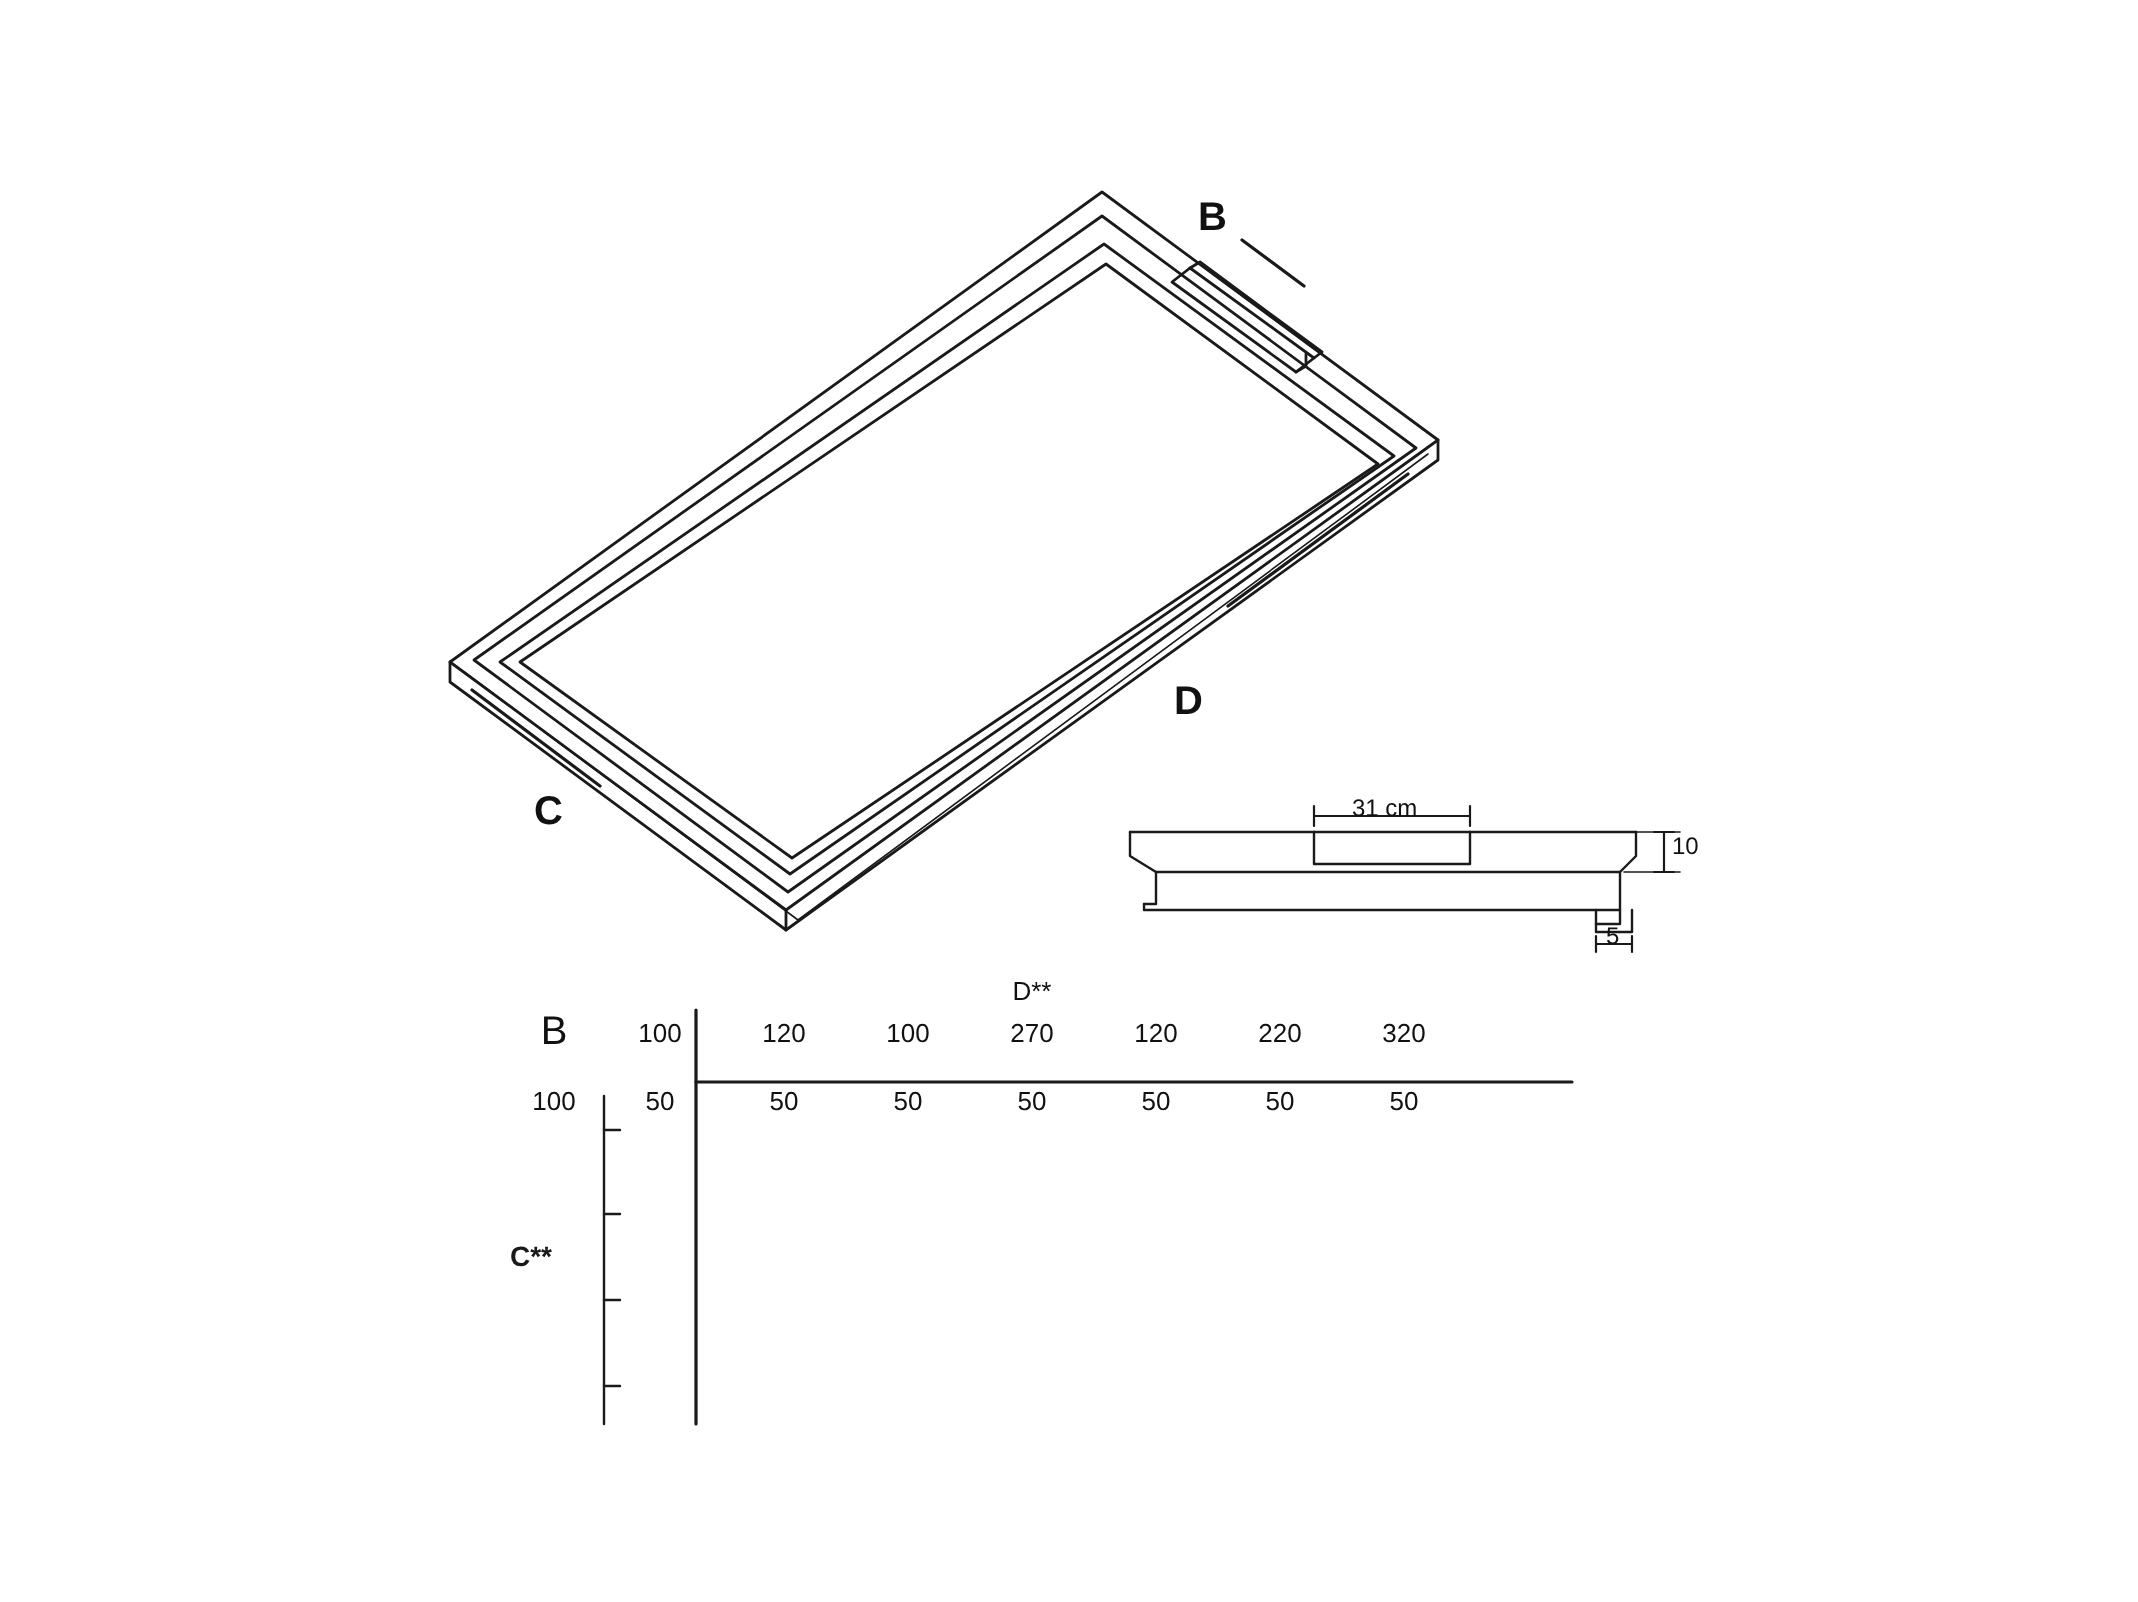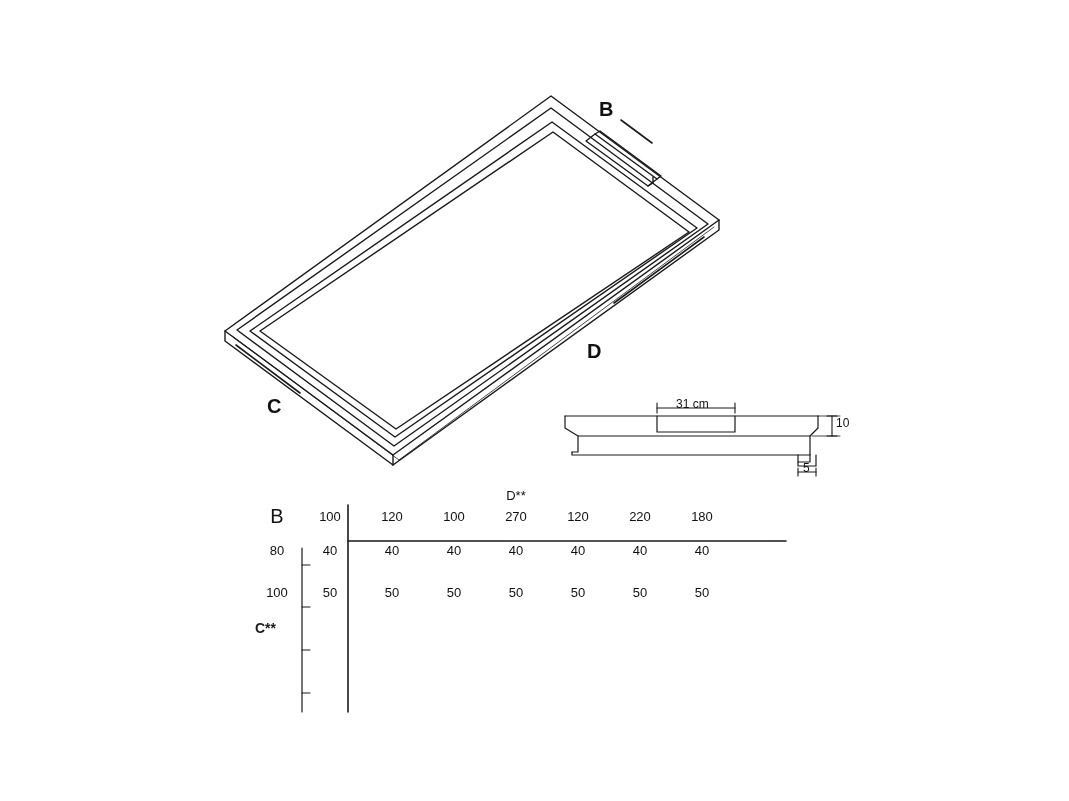--- a/index.html
+++ b/index.html
@@ -200,31 +200,21 @@
         <td class="hdr-d" colspan="7">D**</td>
       </tr>
       <tr>
         <td class="hdr-b">B</td>
         <td class="colhdr">100</td>
         <td class="colhdr">120</td>
         <td class="colhdr">100</td>
         <td class="colhdr">270</td>
         <td class="colhdr">120</td>
         <td class="colhdr">220</td>
-        <td class="colhdr">180</td>
-      </tr>
-      <tr>
-        <td class="rowhdr">80</td>
-        <td class="cell">40</td>
-        <td class="cell">40</td>
-        <td class="cell">40</td>
-        <td class="cell">40</td>
-        <td class="cell">40</td>
-        <td class="cell">40</td>
-        <td class="cell">40</td>
+        <td class="colhdr">320</td>
       </tr>
       <tr>
         <td class="rowhdr">100</td>
         <td class="cell">50</td>
         <td class="cell">50</td>
         <td class="cell">50</td>
         <td class="cell">50</td>
         <td class="cell">50</td>
         <td class="cell">50</td>
         <td class="cell">50</td>

